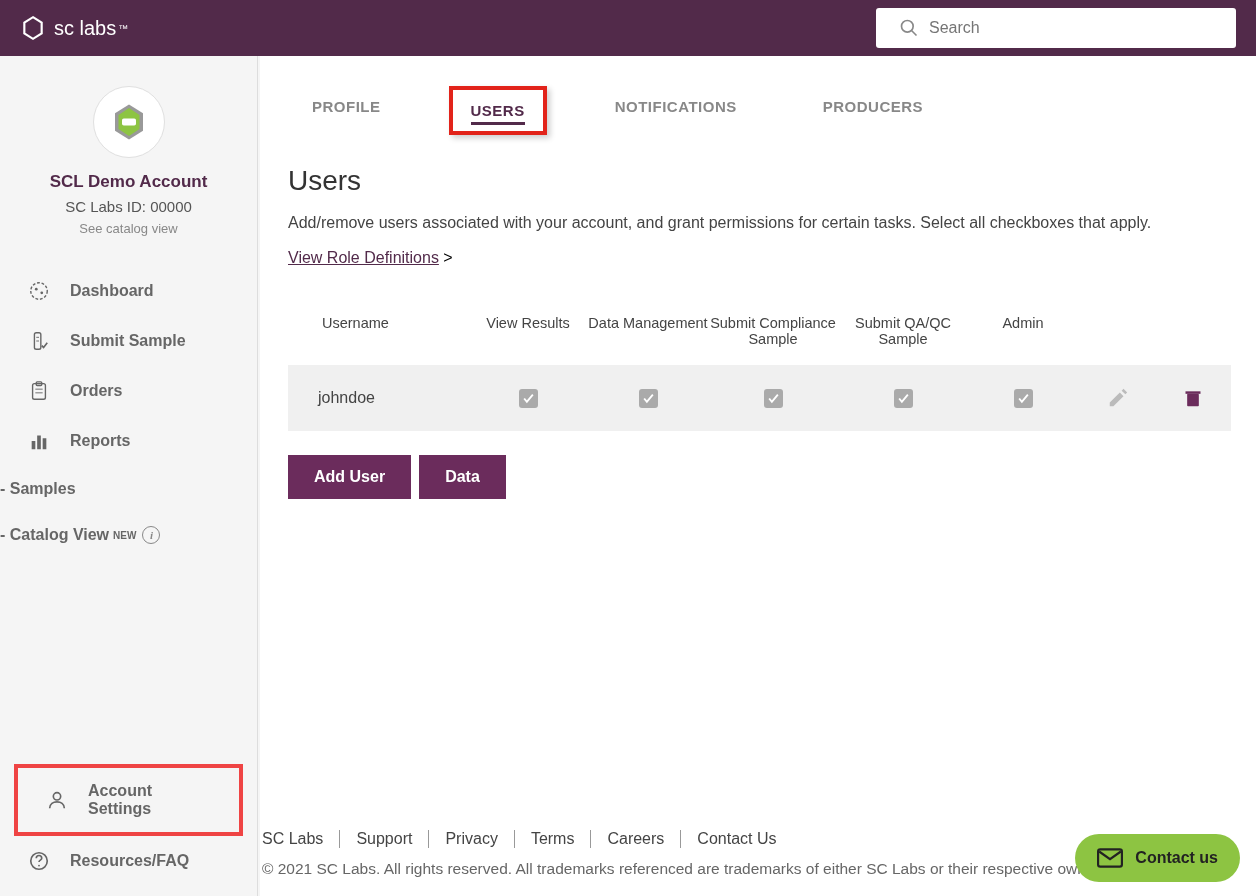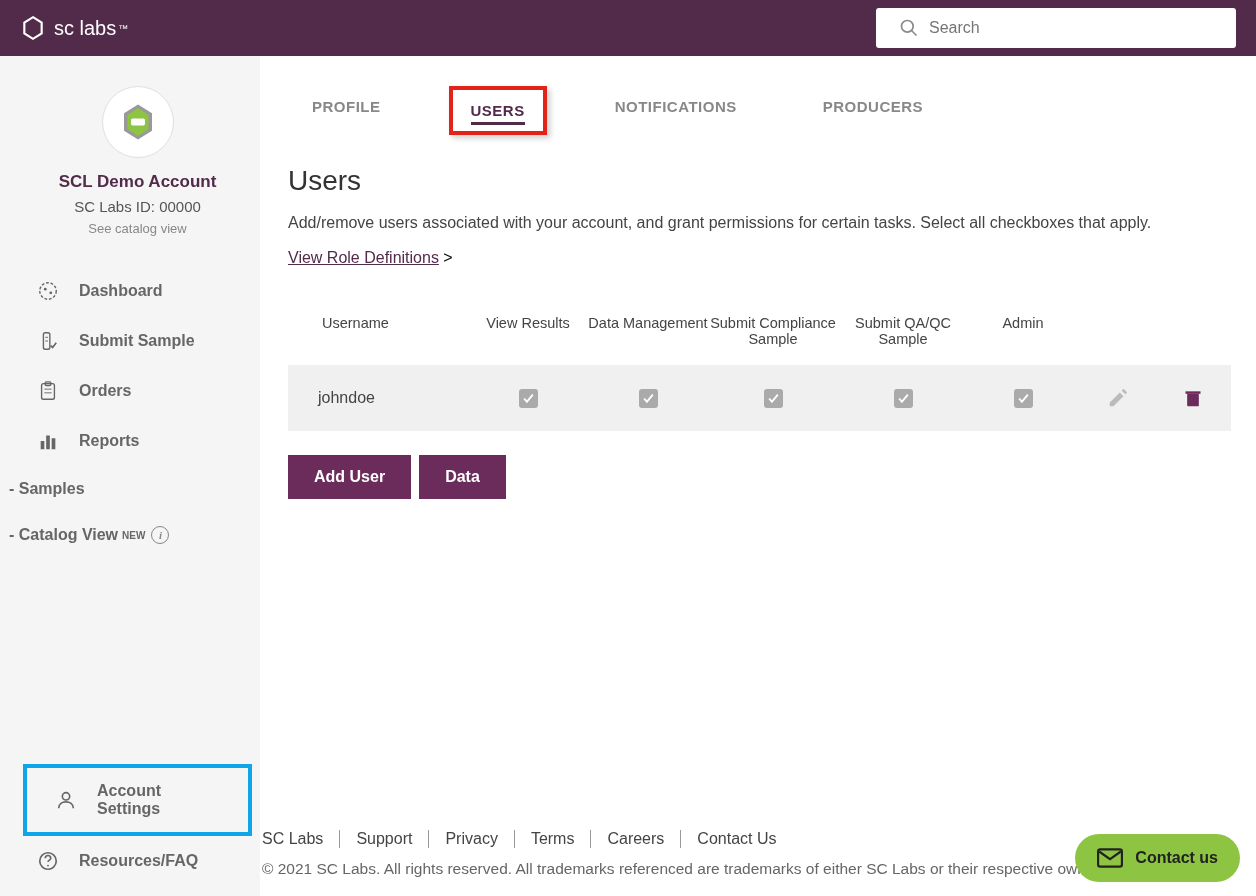--- a/index.html
+++ b/index.html
@@ -7,36 +7,36 @@
 
 
 .header { background: #522a4a; height: 56px; display: flex; align-items: center; justify-content: space-between; padding: 0 20px; }
 .logo { display: flex; align-items: center; color: #fff; font-size: 20px; font-weight: 500; }
 .logo svg { margin-right: 8px; }
 .search-box { background: #fff; height: 40px; width: 360px; border-radius: 3px; display: flex; align-items: center; padding: 0 23px; }
 .search-box svg { margin-right: 10px; }
 .search-box input { border: none; outline: none; font-size: 16px; flex: 1; color: #666; }
 
 
-.sidebar { position: absolute; top: 56px; left: 9px; width: 258px; height: 840px; background: #f5f5f5; border-right: 1px solid #ddd; padding: 20px 0; }
+.sidebar { position: absolute; top: 56px; left: 0; width: 258px; height: 840px; background: #f5f5f5; border-right: 1px solid #ddd; padding: 20px 0; }
 .account-box { text-align: center; padding: 10px 20px 20px; }
 .account-logo { width: 72px; height: 72px; border-radius: 50%; background: #fff; border: 1px solid #e0e0e0; margin: 0 auto 14px; display: flex; align-items: center; justify-content: center; }
 .account-name { color: #522a4a; font-size: 17px; font-weight: 600; margin-bottom: 6px; }
 .account-id { color: #555; font-size: 15px; margin-bottom: 6px; }
 .catalog-link { color: #888; font-size: 13px; }
 
 .nav { padding: 10px 0; }
 .nav-item { display: flex; align-items: center; padding: 14px 28px; color: #666; font-size: 16px; font-weight: 600; cursor: pointer; }
 .nav-item svg, .nav-item .icon-ph { margin-right: 20px; flex-shrink: 0; }
 .nav-sub { color: #666; font-size: 16px; font-weight: 600; padding-top: 14px; padding-bottom: 14px; cursor: pointer; display: flex; align-items: center; }
 .new-badge { font-size: 10px; color: #666; vertical-align: super; margin-left: 4px; font-weight: 700; }
 .info-circle { display: inline-flex; width: 18px; height: 18px; border: 1.5px solid #888; border-radius: 50%; align-items: center; justify-content: center; font-size: 11px; font-style: italic; font-family: serif; margin-left: 6px; color: #888; }
 
 .sidebar-bottom { position: absolute; bottom: 10px; left: 0; right: 0; }
-.highlight-red { border: 4px solid #0ea5e9; margin: 0 14px; }
+.highlight-red { border: 4px solid #ef4444; margin: 0 14px; }
 
 
 .main { position: absolute; top: 56px; left: 260px; right: 0; height: 840px; background: #fff; padding: 30px 0 0 28px; overflow: hidden; }
 .tabs { display: flex; gap: 50px; margin-bottom: 30px; padding-left: 6px; }
 .tab { color: #888; font-weight: 700; font-size: 15px; letter-spacing: 0.5px; padding: 12px 18px; cursor: pointer; position: relative; }
 .tab.active { color: #522a4a; }
 .tab-highlight { border: 4px solid #e2231a; box-shadow: 3px 3px 6px rgba(0,0,0,0.2); }
 .tab.active::after { content: ''; position: absolute; bottom: 6px; left: 18px; right: 18px; height: 3px; background: #522a4a; }
 
 .page-title { font-size: 28px; font-weight: 400; color: #333; margin-bottom: 14px; }

